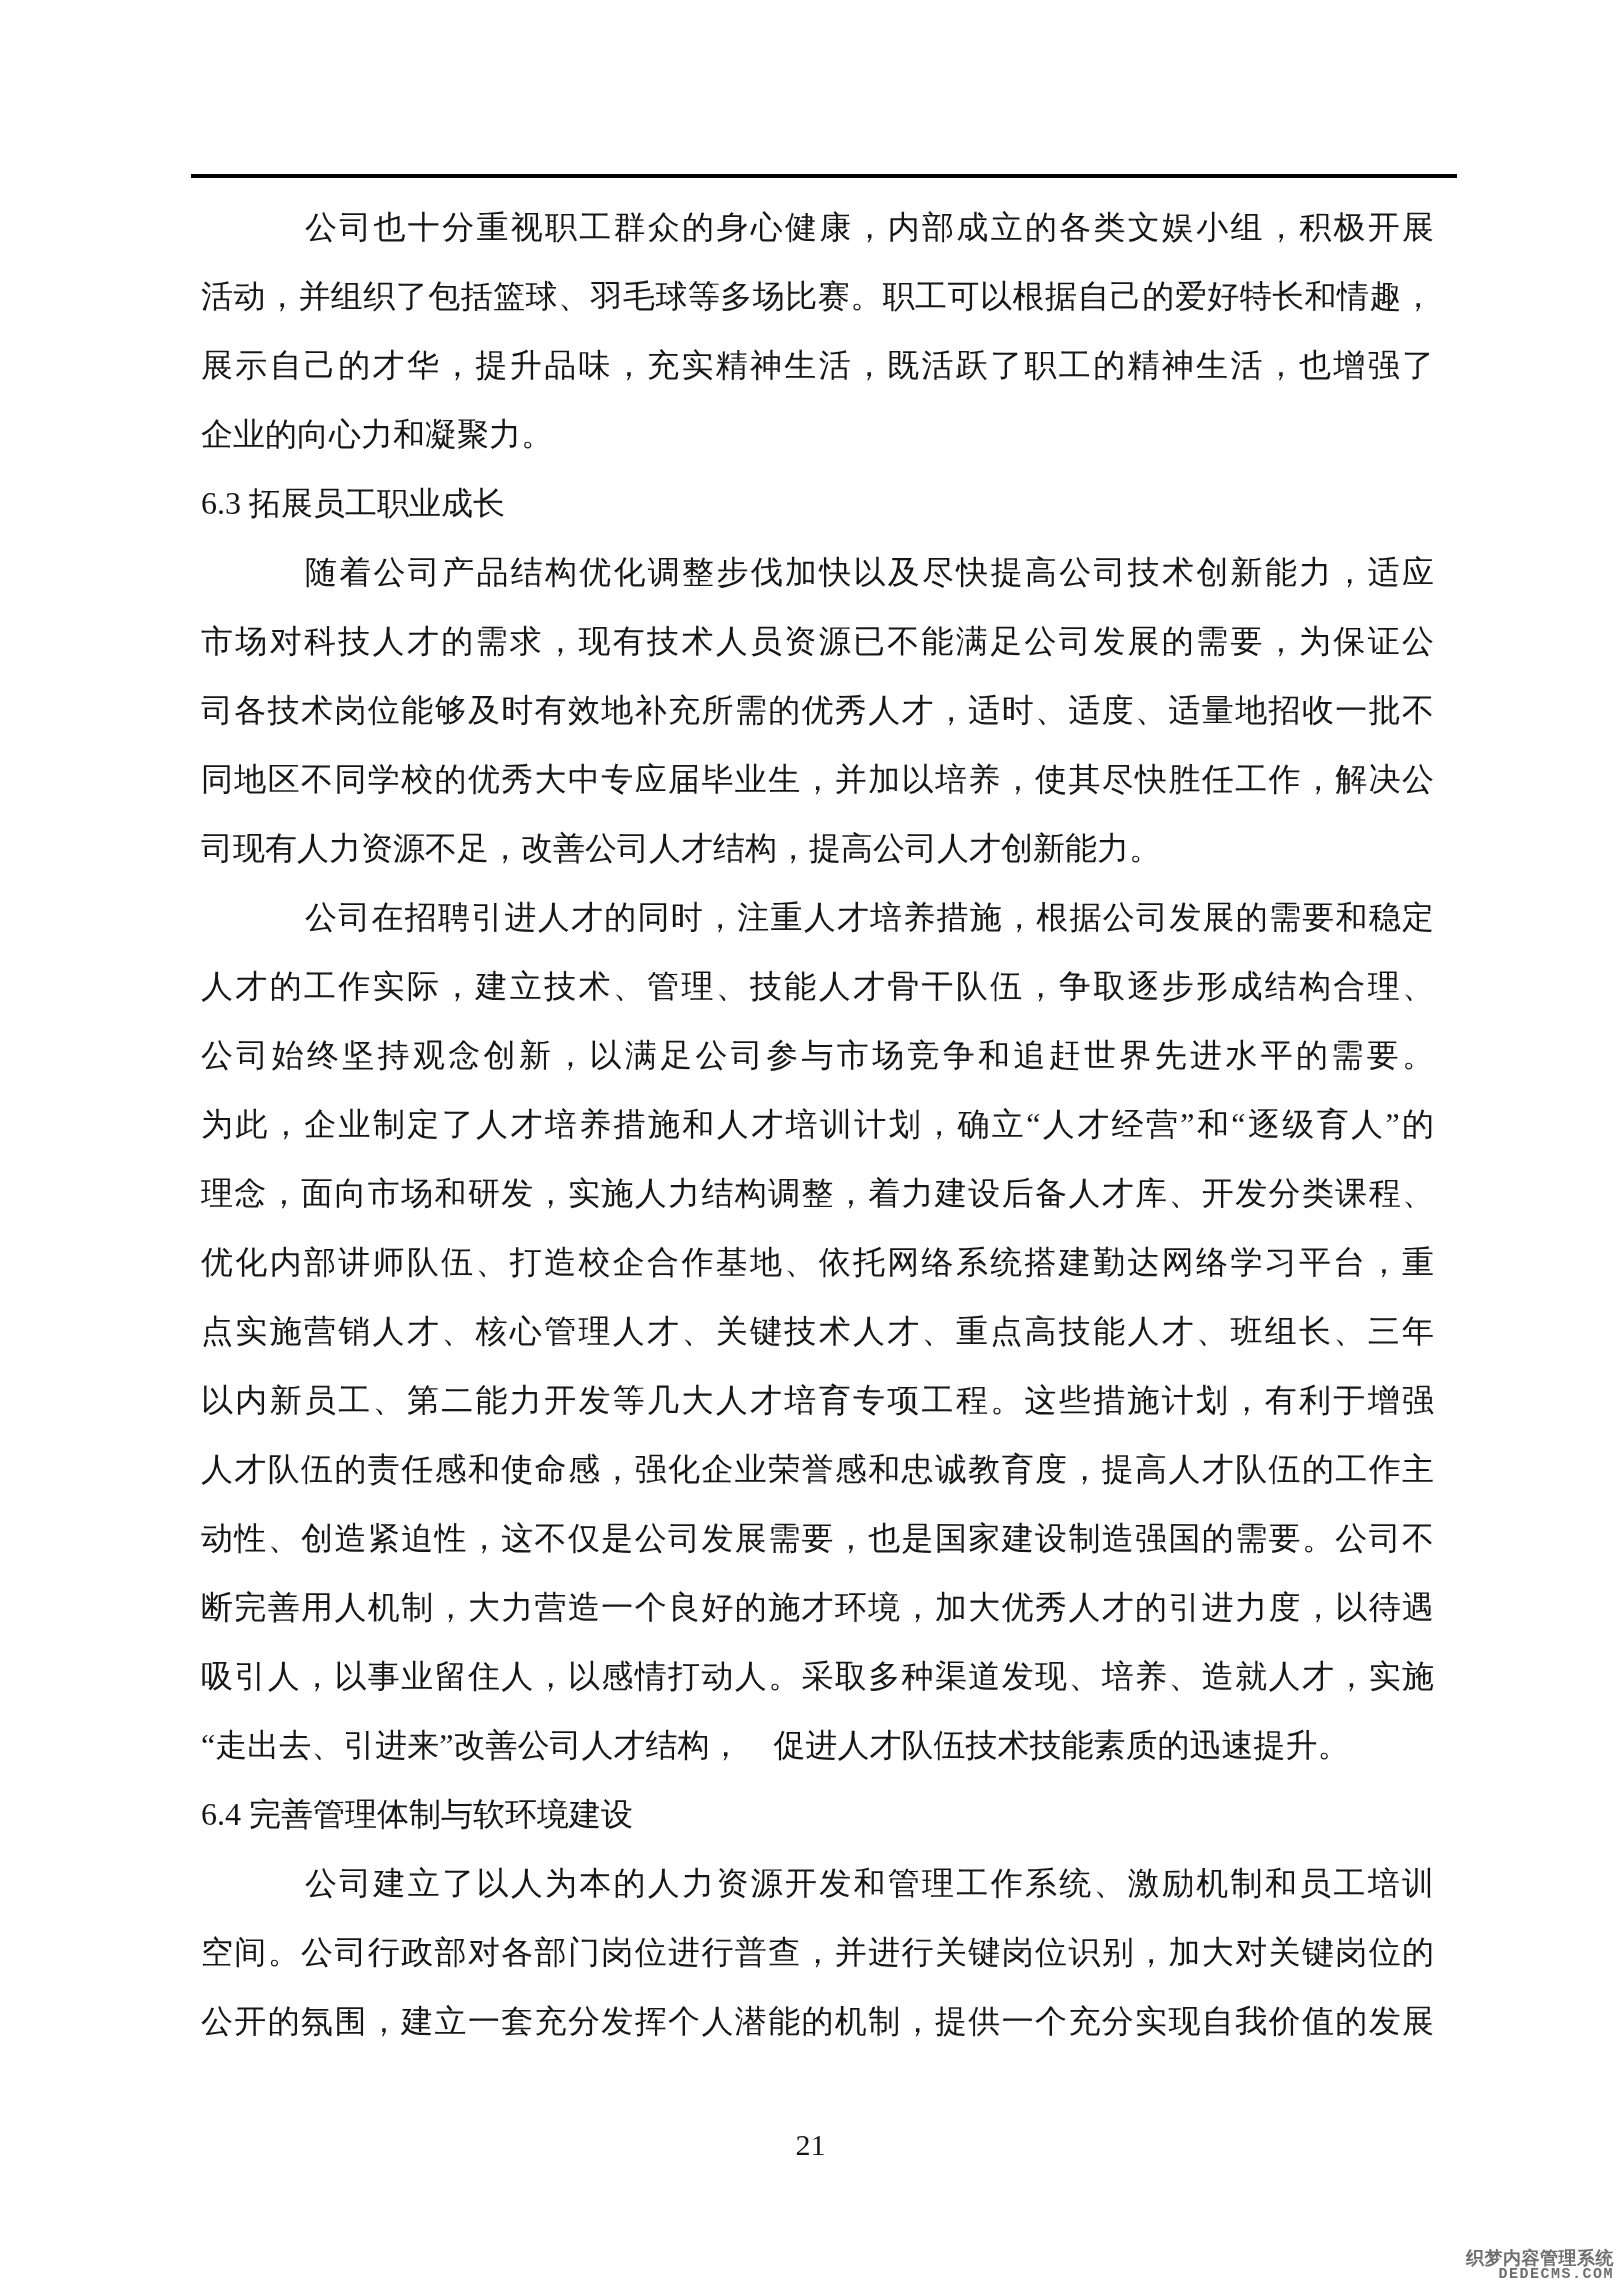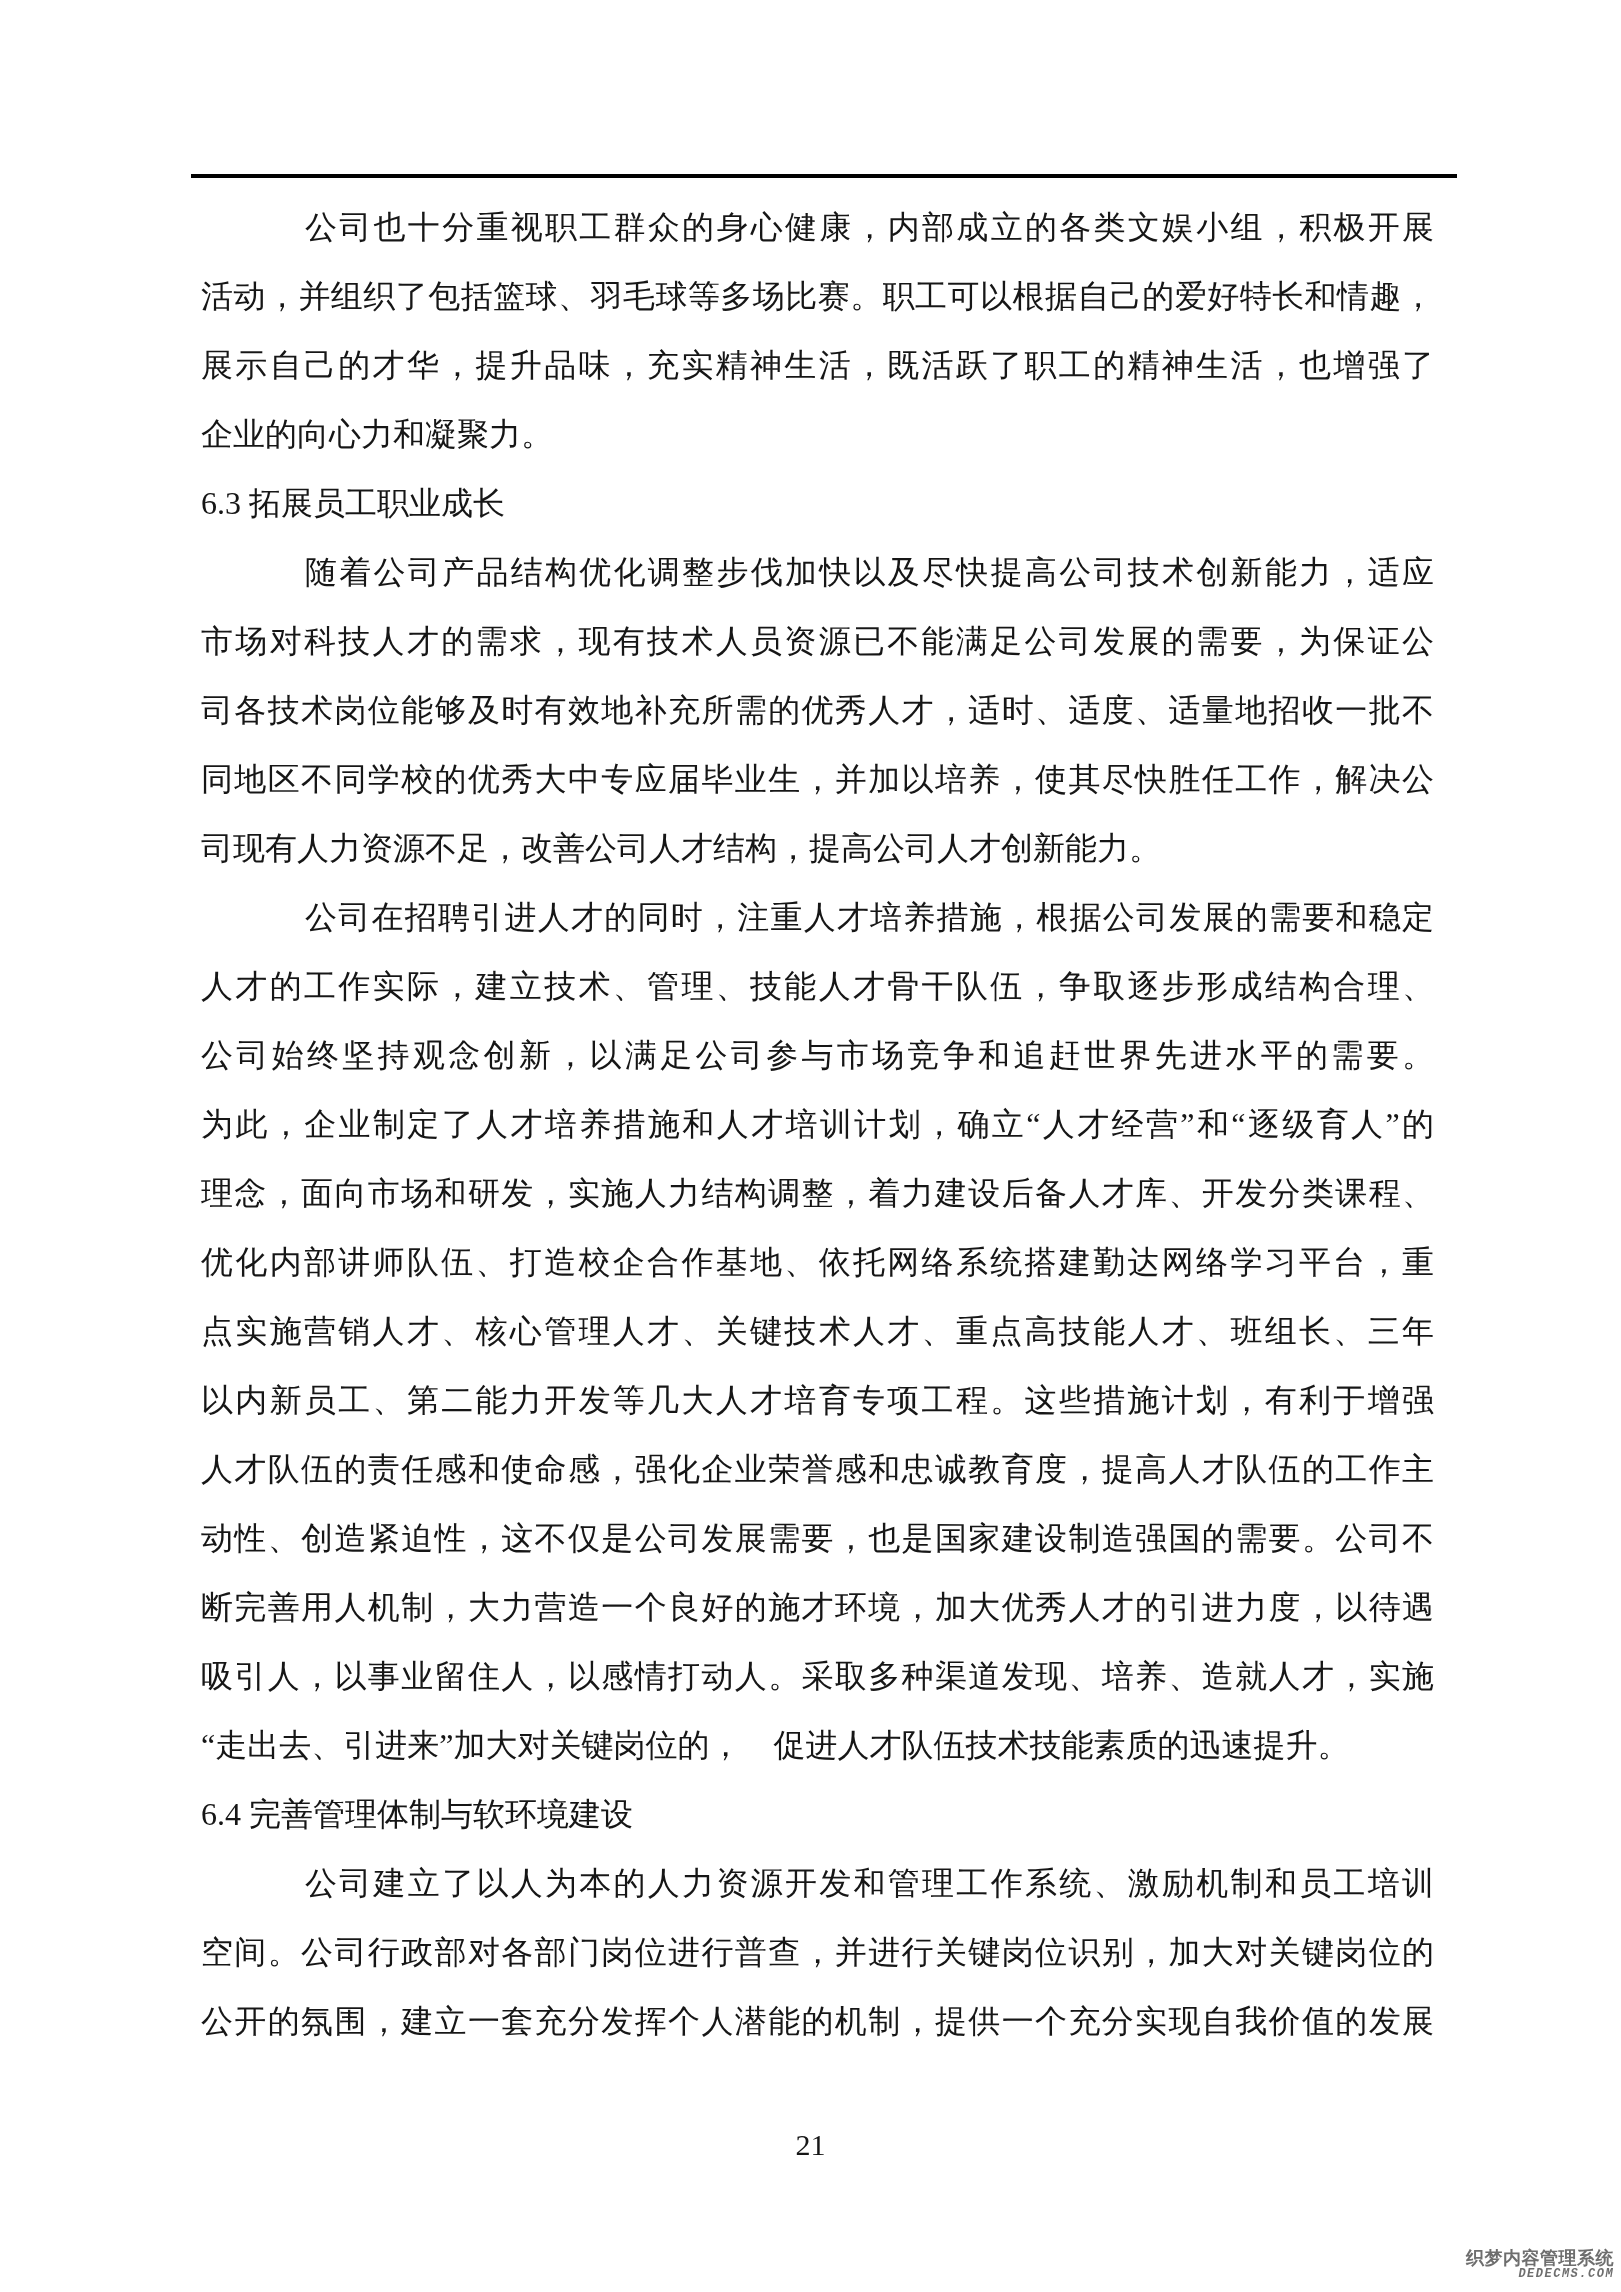--- a/index.html
+++ b/index.html
@@ -68,23 +68,22 @@
     color: var(--watermark-color, #6e6e6e);
     font-weight: bold;
     line-height: 15.7px;
   }
   .watermark .wm-cn {
     font-size: 18px;
     letter-spacing: 0.5px;
   }
   .watermark .wm-en {
     font-family: "Liberation Mono", "DejaVu Sans Mono", monospace;
-    font-size: 12px;
+    font-size: 15px;
     letter-spacing: 1.5px;
-    font-style: italic;
   }
 </style>
 </head>
 <body>
 
 <div class="page">
 
   <div class="header-rule"></div>
 
   <div class="doc-body">
@@ -103,21 +102,21 @@
       <div class="line">公司始终坚持观念创新，以满足公司参与市场竞争和追赶世界先进水平的需要。</div>
       <div class="line">为此，企业制定了人才培养措施和人才培训计划，确立“人才经营”和“逐级育人”的</div>
       <div class="line">理念，面向市场和研发，实施人力结构调整，着力建设后备人才库、开发分类课程、</div>
       <div class="line">优化内部讲师队伍、打造校企合作基地、依托网络系统搭建勤达网络学习平台，重</div>
       <div class="line">点实施营销人才、核心管理人才、关键技术人才、重点高技能人才、班组长、三年</div>
       <div class="line">以内新员工、第二能力开发等几大人才培育专项工程。这些措施计划，有利于增强</div>
       <div class="line">人才队伍的责任感和使命感，强化企业荣誉感和忠诚教育度，提高人才队伍的工作主</div>
       <div class="line">动性、创造紧迫性，这不仅是公司发展需要，也是国家建设制造强国的需要。公司不</div>
       <div class="line">断完善用人机制，大力营造一个良好的施才环境，加大优秀人才的引进力度，以待遇</div>
       <div class="line">吸引人，以事业留住人，以感情打动人。采取多种渠道发现、培养、造就人才，实施</div>
-      <div class="line left">“走出去、引进来”加大对关键岗位的，　促进人才队伍技术技能素质的迅速提升。</div>
+      <div class="line left">“走出去、引进来”改善公司人才结构，　促进人才队伍技术技能素质的迅速提升。</div>
       <div class="line left heading">6.4 完善管理体制与软环境建设</div>
       <div class="line indent">公司建立了以人为本的人力资源开发和管理工作系统、激励机制和员工培训</div>
       <div class="line">空间。公司行政部对各部门岗位进行普查，并进行关键岗位识别，加大对关键岗位的</div>
       <div class="line">公开的氛围，建立一套充分发挥个人潜能的机制，提供一个充分实现自我价值的发展</div>
     </div>
 
   <div class="page-number">21</div>
 
   <div class="watermark">
     <div class="wm-cn">织梦内容管理系统</div>

